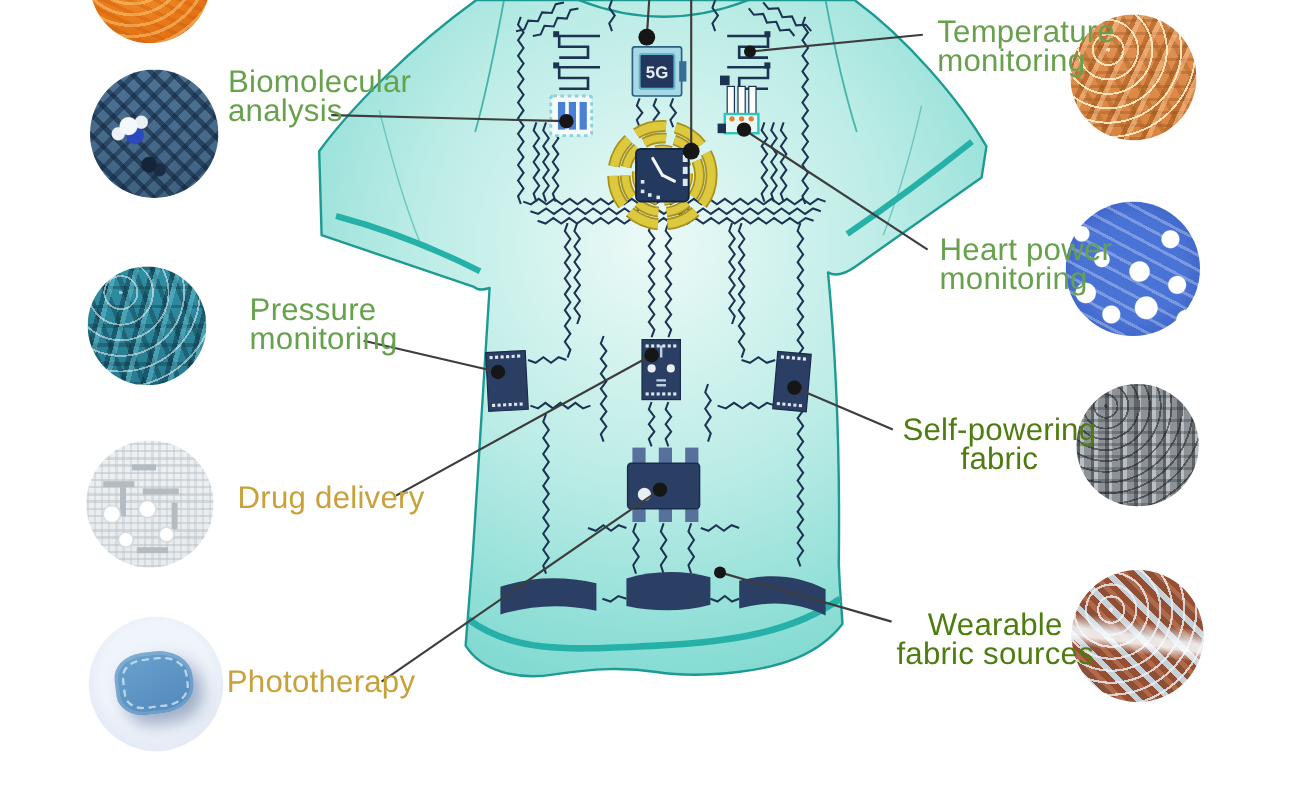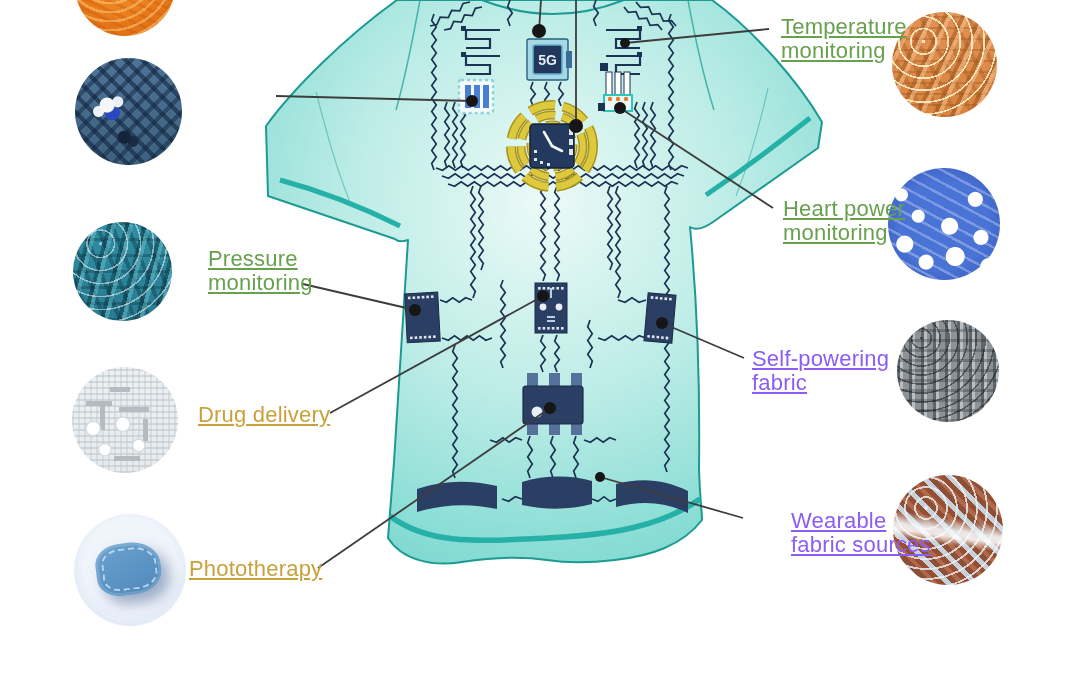--- a/index.html
+++ b/index.html
@@ -1,20 +1,20 @@
 <!DOCTYPE html>
 <html><head>
 <meta charset="utf-8">
 <style>
   html,body{margin:0;padding:0;background:#fff;}
   #stage{position:relative;width:1080px;height:675px;background:#fff;overflow:hidden;
          font-family:"Liberation Sans",sans-serif;}
   svg{position:absolute;left:0;top:0;}
-  .lbl{position:absolute;font-size:22px;line-height:23.5px;letter-spacing:.2px;white-space:nowrap;text-decoration:underline;}
-  .green{color:#68a14e;} .amber{color:#c9a13b;text-align:center;} .cyan{color:#8b5cf6;}
+  .lbl{position:absolute;font-size:26px;line-height:23.5px;letter-spacing:.2px;white-space:nowrap;}
+  .green{color:#68a14e;} .amber{color:#c9a13b;text-align:center;} .cyan{color:#4d7c0f;text-align:center;}
   .swatch{position:absolute;border-radius:50%;}
   
   #sw-topleft{left:75px;top:-64px;width:100px;height:100px;
     background:
       repeating-radial-gradient(circle at 35% 30%, rgba(255,215,140,.45) 0 2.5px, transparent 2.5px 9px),
       repeating-linear-gradient(25deg, rgba(200,90,10,.35) 0 3px, transparent 3px 9px),
       radial-gradient(circle at 45% 40%, #f59d2e, #e8791a 55%, #d5650d);}
   #sw-bio{left:75px;top:58px;width:107px;height:107px;
     background:
       radial-gradient(circle at 30% 44%, #f5f8fa 0 7px, transparent 8px),
@@ -334,20 +334,24 @@
   <div class="swatch" id="sw-photo">
     <div class="cap">
         <div class="stitch"></div>
       </div>
   </div>
   <div class="swatch" id="sw-temp"></div>
   <div class="swatch" id="sw-heart"></div>
   <div class="swatch" id="sw-self"></div>
   <div class="swatch" id="sw-wear"></div>
 
+  <div class="lbl green" style="left:190px;top:57px">
+    <div>Biomolecular</div>
+      <div>analysis</div>
+  </div>
   <div class="lbl green" style="left:208px;top:247px">
     <div>Pressure</div>
       <div>monitoring</div>
   </div>
   <div class="lbl amber" style="left:198px;top:403px">
     <div>Drug delivery</div>
   </div>
   <div class="lbl amber" style="left:189px;top:557px">
     <div>Phototherapy</div>
   </div>
@@ -356,17 +360,17 @@
       <div>monitoring</div>
   </div>
   <div class="lbl green" style="left:783px;top:197px">
     <div>Heart power</div>
       <div>monitoring</div>
   </div>
   <div class="lbl cyan" style="left:752px;top:347px">
     <div>Self-powering</div>
       <div>fabric</div>
   </div>
-  <div class="lbl cyan" style="left:791px;top:509px">
+  <div class="lbl cyan" style="left:747px;top:509px">
     <div>Wearable</div>
       <div>fabric sources</div>
   </div>
 </div>
 
 </body></html>

